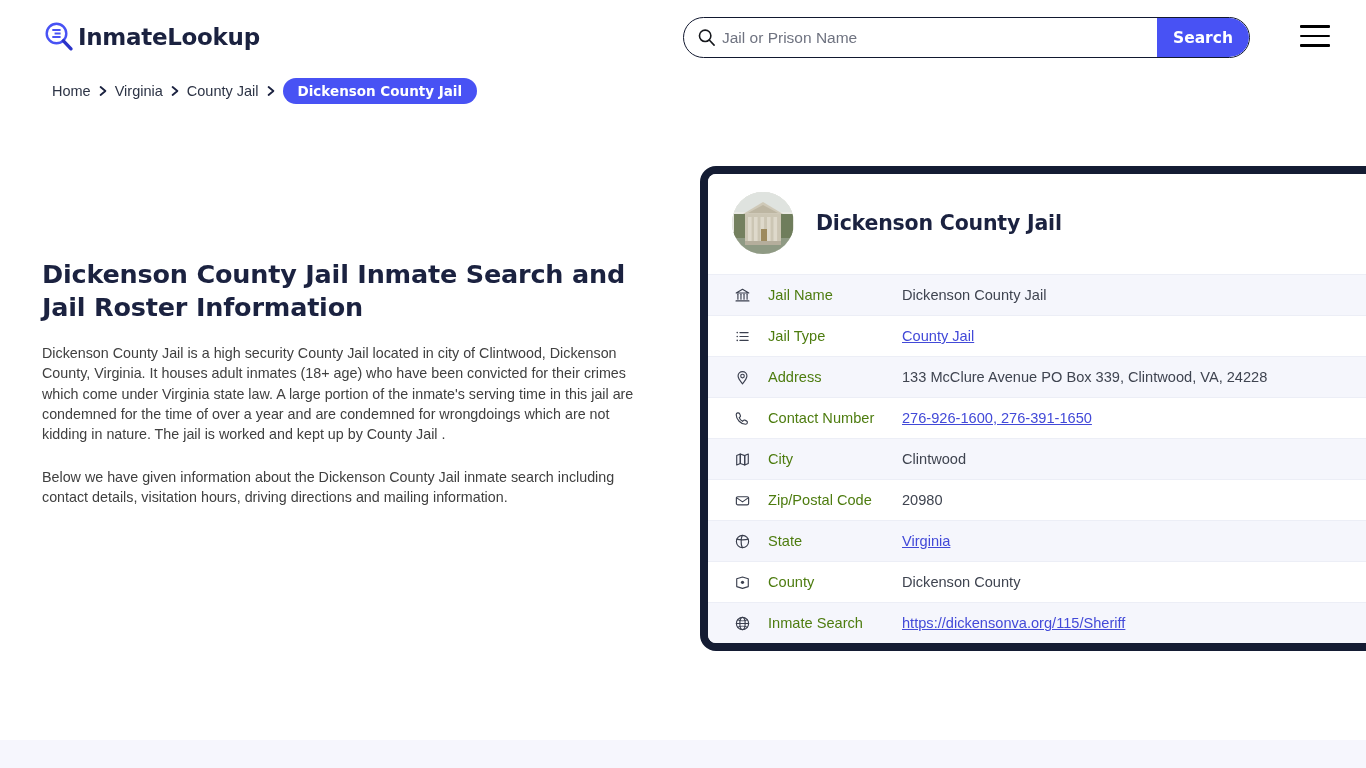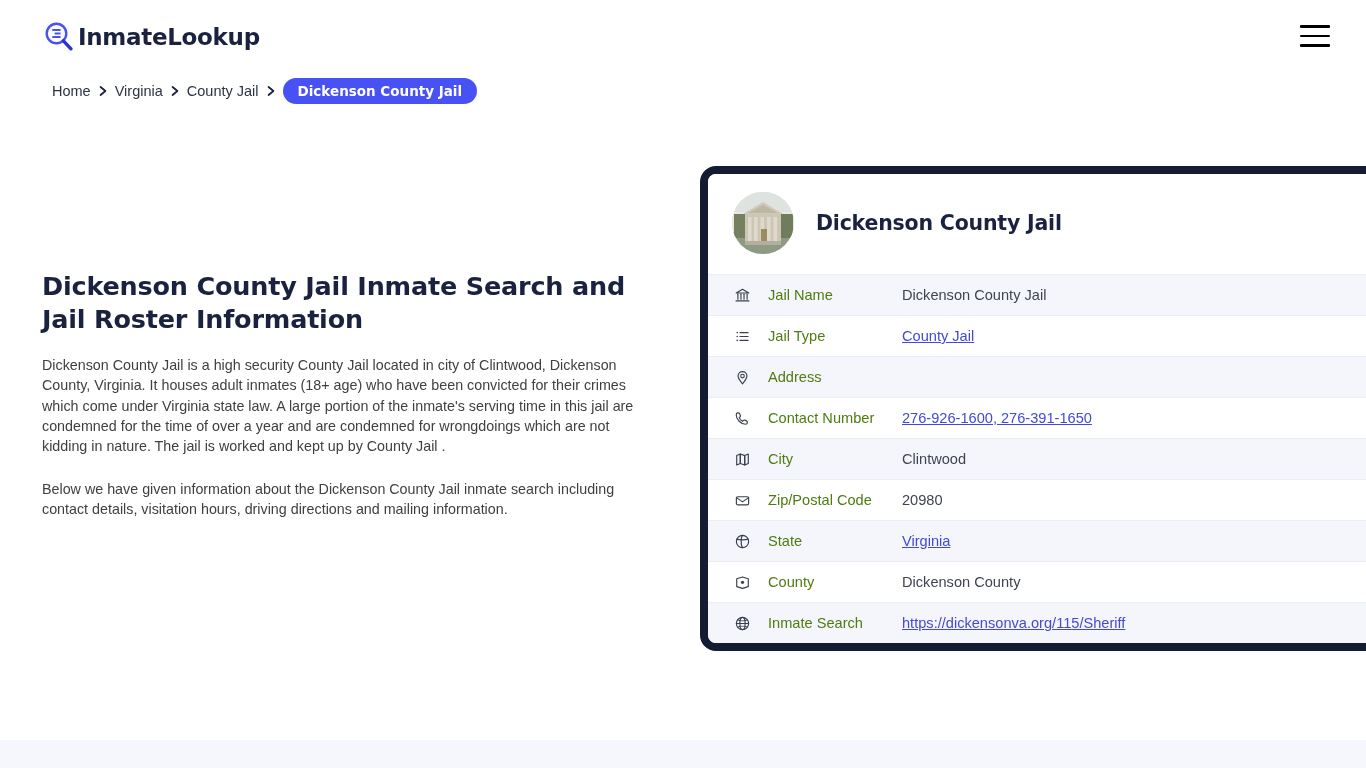--- a/index.html
+++ b/index.html
@@ -96,21 +96,21 @@
     font-size: 13.5px;
     padding: 5px 15px;
     border-radius: 13px;
     font-family: "DejaVu Sans", sans-serif;
   }
 
   
   .left-col {
     position: absolute;
     left: 42px;
-    top: 270px;
+    top: 258px;
     width: 600px;
   }
   .page-title {
     font-size: 25.5px;
     line-height: 1.28;
     font-weight: 700;
     color: #1b2240;
     font-family: "DejaVu Sans", sans-serif;
     letter-spacing: -0.2px;
   }
@@ -212,20 +212,30 @@
         <circle cx="14.5" cy="13.5" r="9.8" fill="none" stroke="#4852f4" stroke-width="2.4"></circle>
         <line x1="10.3" y1="10" x2="18.6" y2="10" stroke="#4852f4" stroke-width="2"></line>
         <line x1="12.6" y1="13.5" x2="18.6" y2="13.5" stroke="#4852f4" stroke-width="2"></line>
         <line x1="10.3" y1="17" x2="18.6" y2="17" stroke="#4852f4" stroke-width="2"></line>
         <line x1="21.4" y1="20.8" x2="29" y2="28.8" stroke="#2b33c9" stroke-width="3.4" stroke-linecap="round"></line>
       </svg>
     </span>
     <span class="brand-name">InmateLookup</span>
   </div>
 
+  <div class="search-wrap">
+    <span class="search-icon-box">
+      <svg viewBox="0 0 20 20" width="19" height="19" aria-hidden="true">
+        <circle cx="8.6" cy="8.2" r="6" fill="none" stroke="#16181d" stroke-width="1.7"></circle>
+        <line x1="12.9" y1="12.6" x2="18" y2="18" stroke="#16181d" stroke-width="1.7" stroke-linecap="round"></line>
+      </svg>
+    </span>
+    <input class="search-input" type="text" placeholder="Jail or Prison Name" style="">
+    <button class="search-btn">Search</button>
+  </div>
 
   <div class="hamburger">
     <span></span>
     <span></span>
     <span></span>
   </div>
 </div>
 
 <nav class="breadcrumb">
   <a class="crumb">Home</a>
@@ -310,20 +320,21 @@
         <a class="info-value link">County Jail</a>
       </div>
       <div class="info-row alt">
         <span class="ico">
           <svg viewBox="0 0 20 20" width="17" height="17">
             <path d="M10 17.4c3.4-4 5.2-6.6 5.2-9.1A5.2 5.2 0 0 0 4.8 8.3c0 2.5 1.8 5.1 5.2 9.1z" fill="none" stroke="#3a3f4e" stroke-width="1.35" stroke-linecap="round" stroke-linejoin="round"></path>
             <circle cx="10" cy="8.3" r="2.1" fill="none" stroke="#3a3f4e" stroke-width="1.35" stroke-linecap="round" stroke-linejoin="round"></circle>
           </svg>
         </span>
         <span class="info-label">Address</span>
+        <span class="info-value">133 McClure Avenue PO Box 339, Clintwood, VA, 24228</span>
       </div>
       <div class="info-row">
         <span class="ico">
           <svg viewBox="0 0 20 20" width="17" height="17">
             <path d="M4.2 3.4c1.1-.2 2 .2 2.4 1.1l.9 2c.3.7.1 1.3-.5 1.8l-.8.6c.6 1.8 2 3.4 3.9 4.4l.7-.9c.5-.6 1.1-.8 1.8-.5l2 .9c.9.4 1.3 1.3 1.1 2.4-.2 1-1 1.6-2.1 1.6-5.5 0-11-5.7-11-11.3 0-1.1.6-1.9 1.6-2.1z" fill="none" stroke="#3a3f4e" stroke-width="1.35" stroke-linecap="round" stroke-linejoin="round"></path>
           </svg>
         </span>
         <span class="info-label">Contact Number</span>
         <a class="info-value link">276-926-1600, 276-391-1650</a>
       </div>

